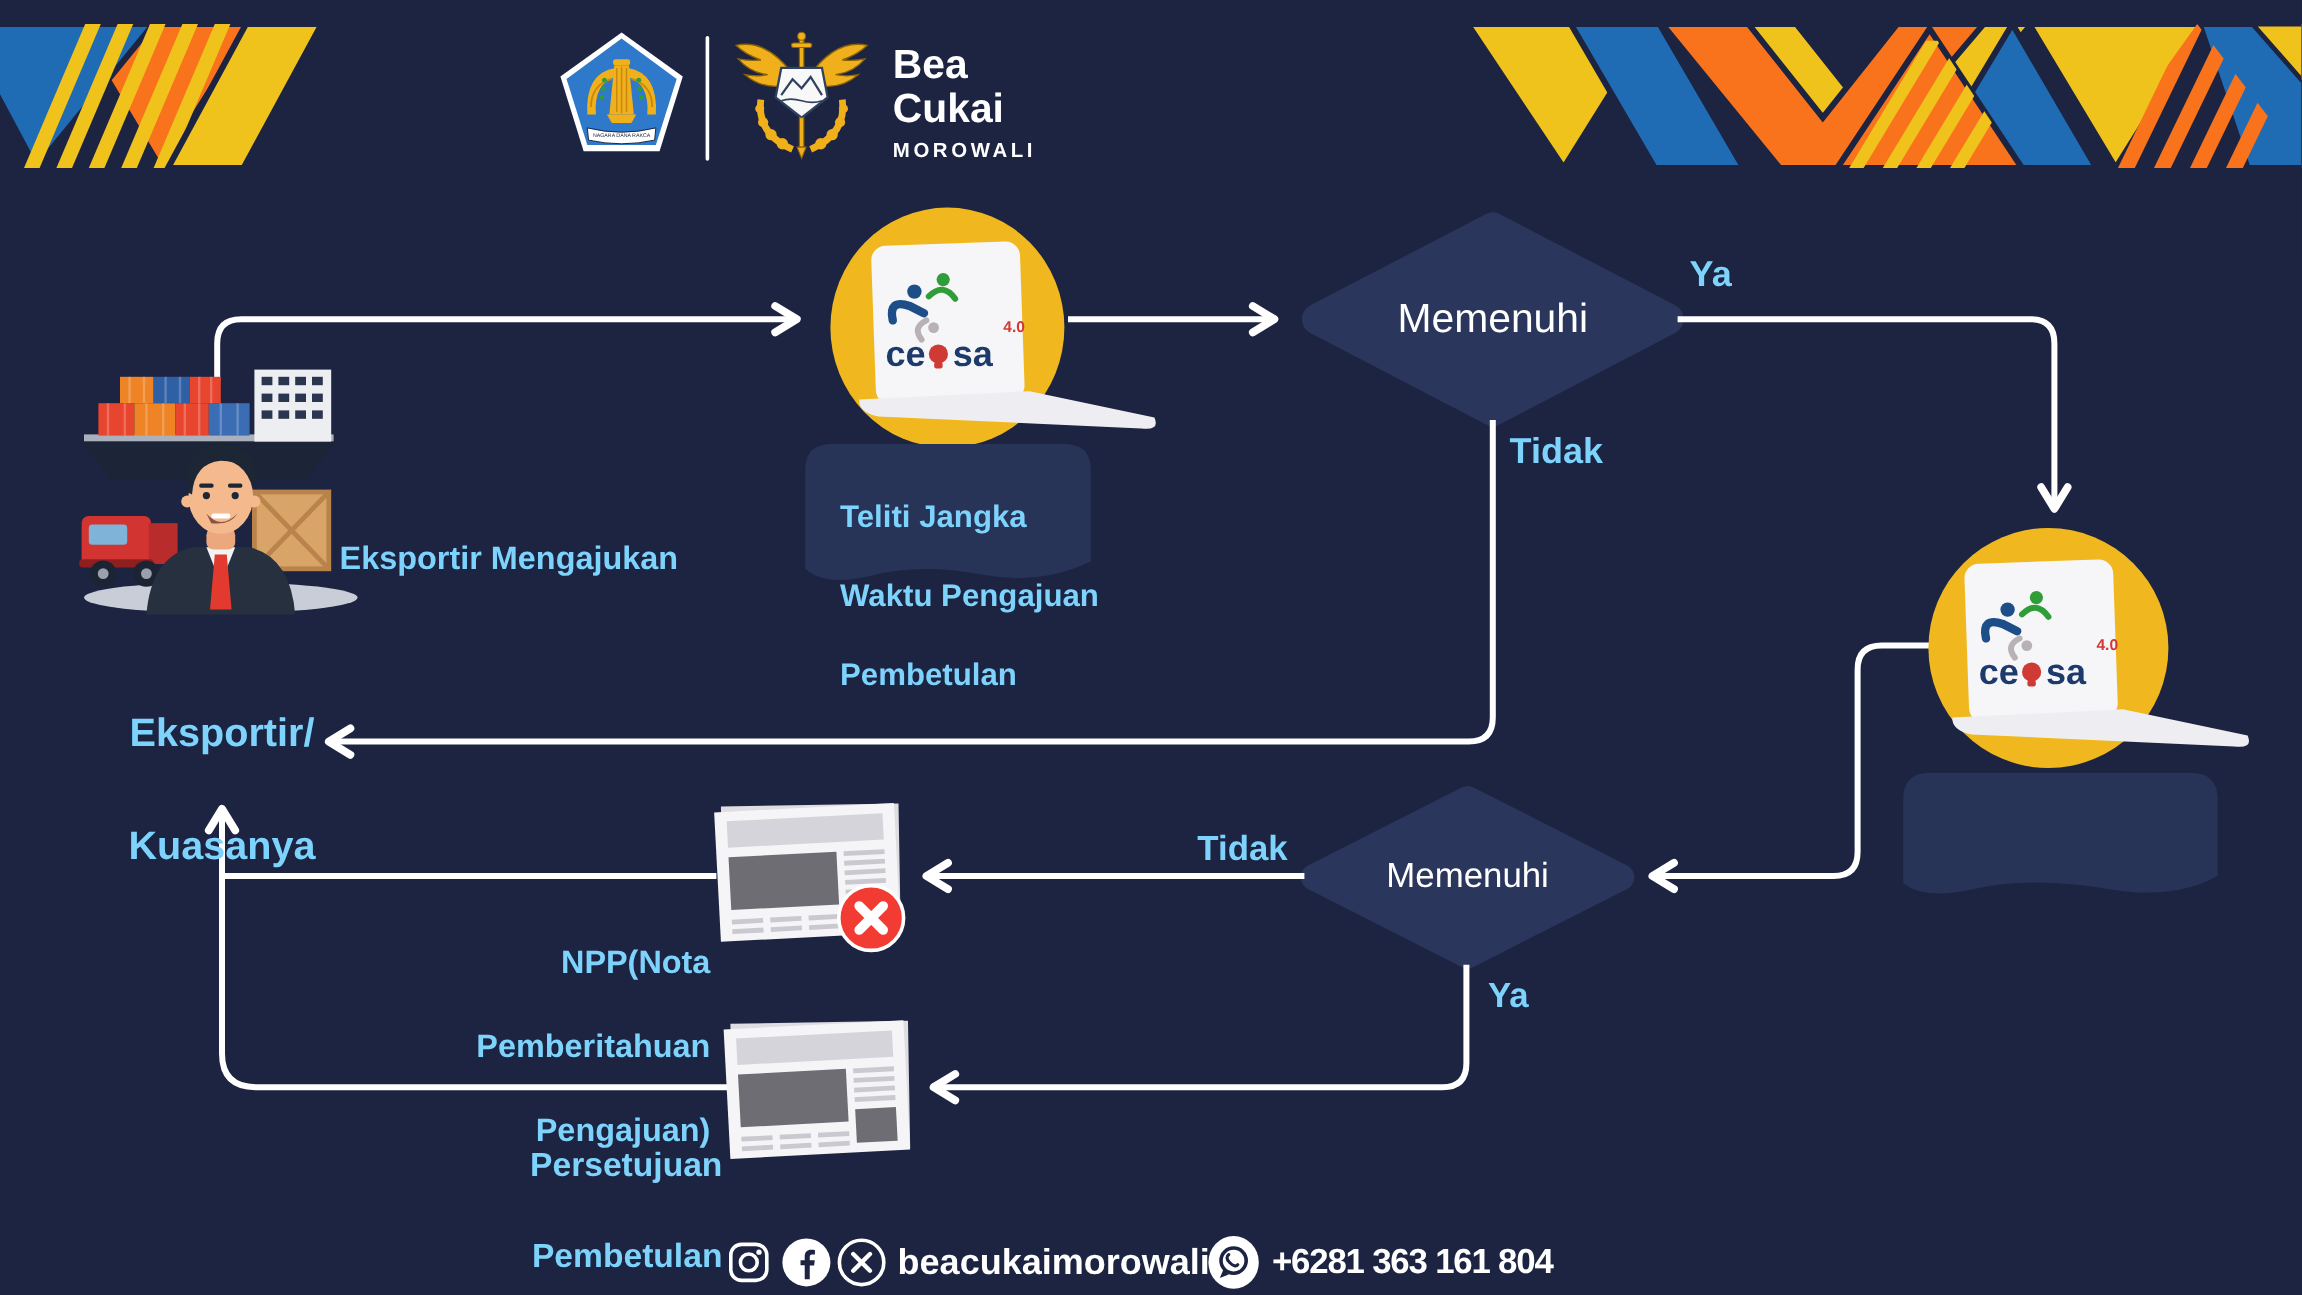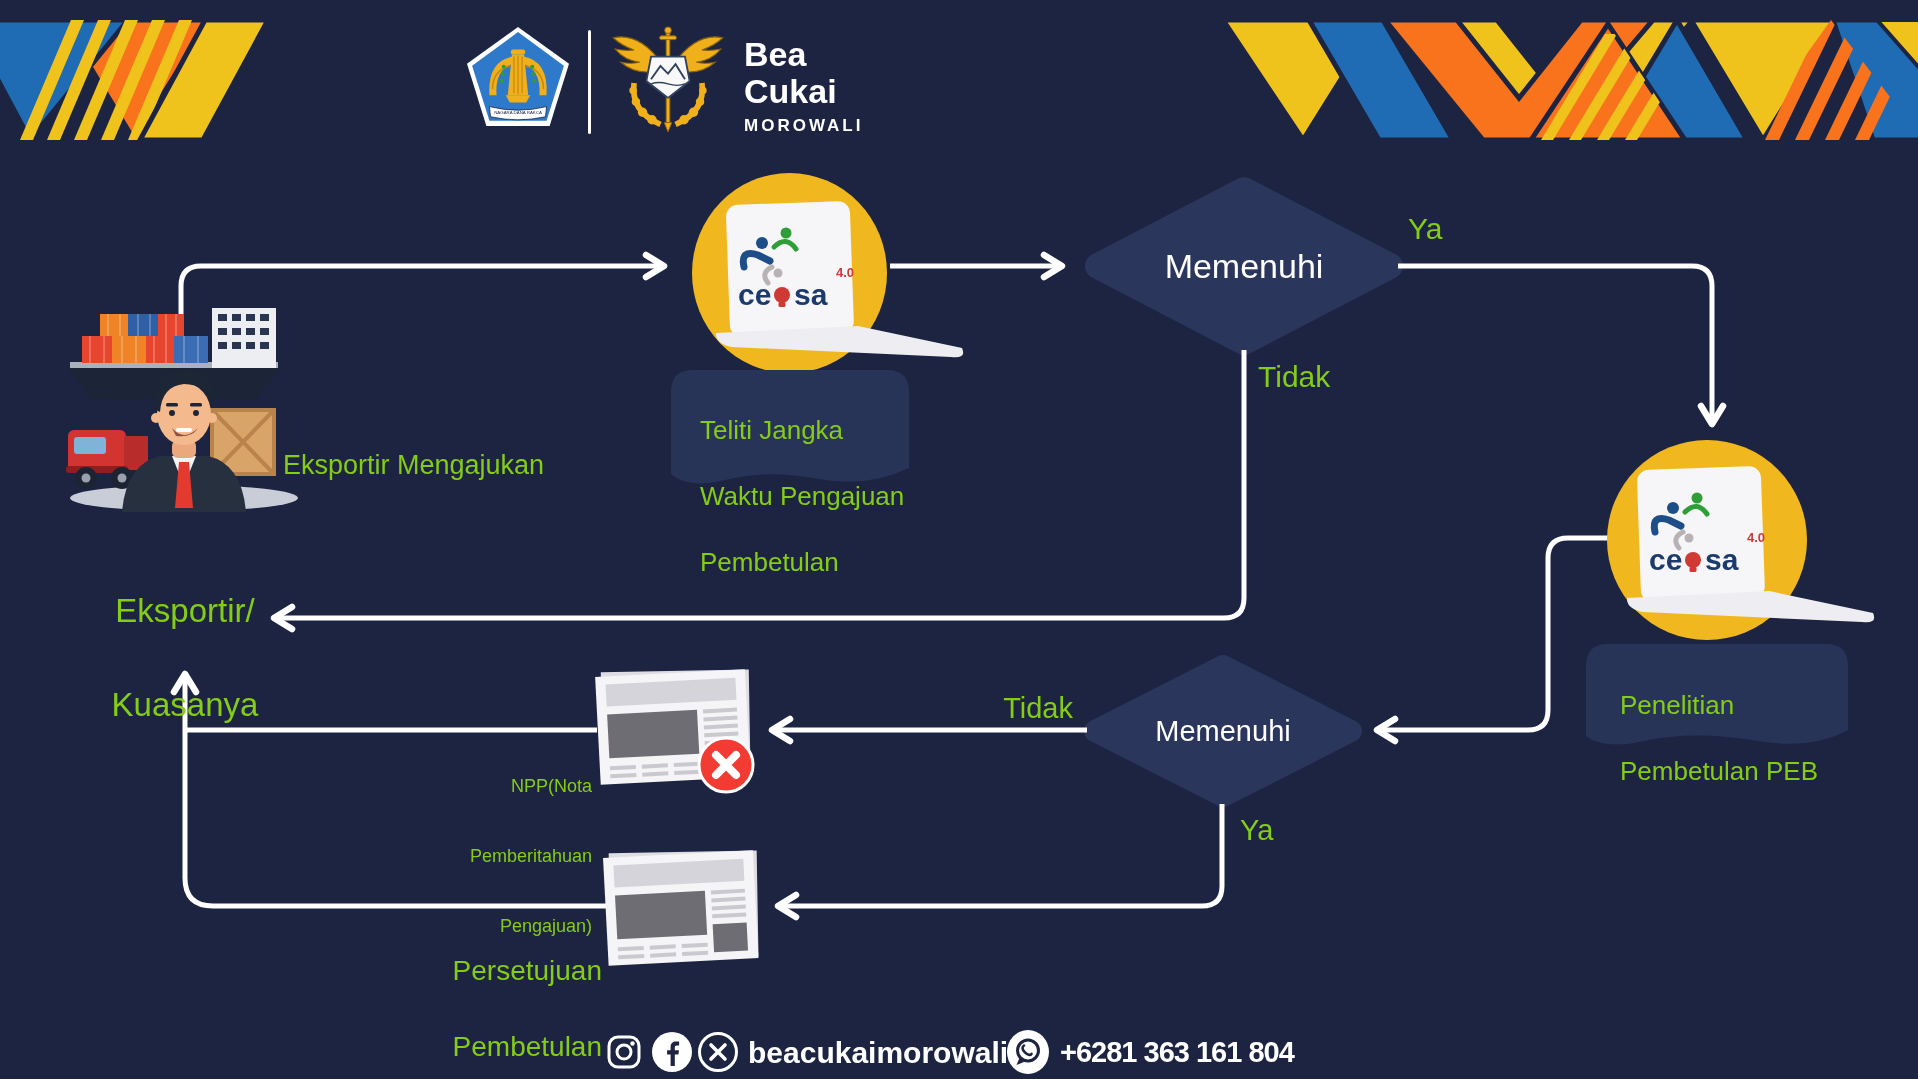--- a/index.html
+++ b/index.html
@@ -1,19 +1,19 @@
 <!DOCTYPE html>
 <html><head>
 <meta charset="utf-8">
 <style>
   html,body{margin:0;padding:0;background:#1C2441;}
   .canvas{position:relative;width:1918px;height:1079px;background:#1C2441;overflow:hidden;
           font-family:"Liberation Sans",sans-serif;color:#fff;margin-top:20px;}
   .abs{position:absolute;}
-  .lbl{position:absolute;color:#84cc16;white-space:pre-line;}
+  .lbl{position:absolute;color:#7dd3fc;white-space:pre-line;font-weight:bold;}
   .center{text-align:center;}
   .right{text-align:right;}
   .dlabel{position:absolute;transform:translate(-50%,-50%);color:#fff;}
   .circle{position:absolute;inset:0;border-radius:50%;background:#F0B81E;}
   .brand{position:absolute;left:744px;top:16px;line-height:37px;font-size:34px;font-weight:700;}
   .brand .sub{font-size:17px;letter-spacing:3px;font-weight:700;margin-top:6px;line-height:20px;}
   svg{display:block;overflow:visible;}
   .footer-txt{position:absolute;font-weight:700;}
 </style>
 </head>
@@ -196,24 +196,20 @@
         <rect x="48.5" y="73" width="7" height="5" rx="1.5" fill="#cf3a34"></rect>
         <text x="64" y="76" font-size="30" font-weight="bold" fill="#1d3a6c">sa</text>
         <text x="106" y="48" font-size="13" font-weight="bold" fill="#cf3a34">4.0</text>
       </g>
     </svg>
   </div>
 
   <svg class="abs" style="left:1586px;top:624px" width="262" height="122" viewBox="0 0 262 122">
     <path d="M0,22 Q0,0 22,0 L240,0 Q262,0 262,22 L262,86 Q226,106 172,97 Q108,86 58,97 Q18,106 0,92 Z" fill="#283358"></path>
   </svg>
-  <div class="lbl" style="left:1620px;top:636px;font-size:26px;line-height:33px">
-    <div>Penelitian</div>
-    <div>Pembetulan PEB</div>
-  </div>
 
   <div class="dlabel" style="left:1223px;top:711px;font-size:29px">Memenuhi</div>
   <div class="lbl right" style="left:953px;top:672px;width:120px;font-size:29px">Tidak</div>
   <div class="lbl" style="left:1240px;top:794px;font-size:29px">Ya</div>
 
   <svg class="abs" style="left:588px;top:645px" width="178" height="138" viewBox="0 0 178 138">
     <g transform="rotate(-3 85 65)">
       <rect x="14" y="6" width="148" height="106" fill="#dddde2" transform="rotate(2 88 59)"></rect>
       <rect x="10" y="8" width="150" height="108" fill="#f5f5f7"></rect>
       <rect x="20" y="16" width="130" height="22" fill="#d4d4da"></rect>
@@ -231,21 +227,21 @@
           <rect x="52" y="98" width="26" height="4"></rect>
         <rect x="84" y="98" width="26" height="4"></rect>
         <rect x="20" y="106" width="26" height="4"></rect>
           <rect x="52" y="106" width="26" height="4"></rect>
         <rect x="84" y="106" width="26" height="4"></rect>
       </g>
     </g>
     <circle cx="138" cy="100" r="27" fill="#F23C33" stroke="#ffffff" stroke-width="3"></circle>
     <path d="M128,90 L148,110 M148,90 L128,110" stroke="#ffffff" stroke-width="8" stroke-linecap="round"></path>
   </svg>
-  <div class="lbl right" style="left:378px;top:714px;width:214px;font-size:18px;line-height:35px">
+  <div class="lbl right" style="left:378px;top:730px;width:214px;font-size:27px;line-height:35px">
     <div>NPP(Nota</div>
     <div>Pemberitahuan</div>
     <div>Pengajuan)</div>
   </div>
 
   <svg class="abs" style="left:596px;top:828px" width="170" height="130" viewBox="0 0 170 130">
     <g transform="rotate(-3 85 65)">
       <rect x="14" y="4" width="148" height="106" fill="#dddde2" transform="rotate(2 88 57)"></rect>
       <rect x="10" y="6" width="150" height="108" fill="#f5f5f7"></rect>
       <rect x="20" y="14" width="130" height="22" fill="#d4d4da"></rect>

